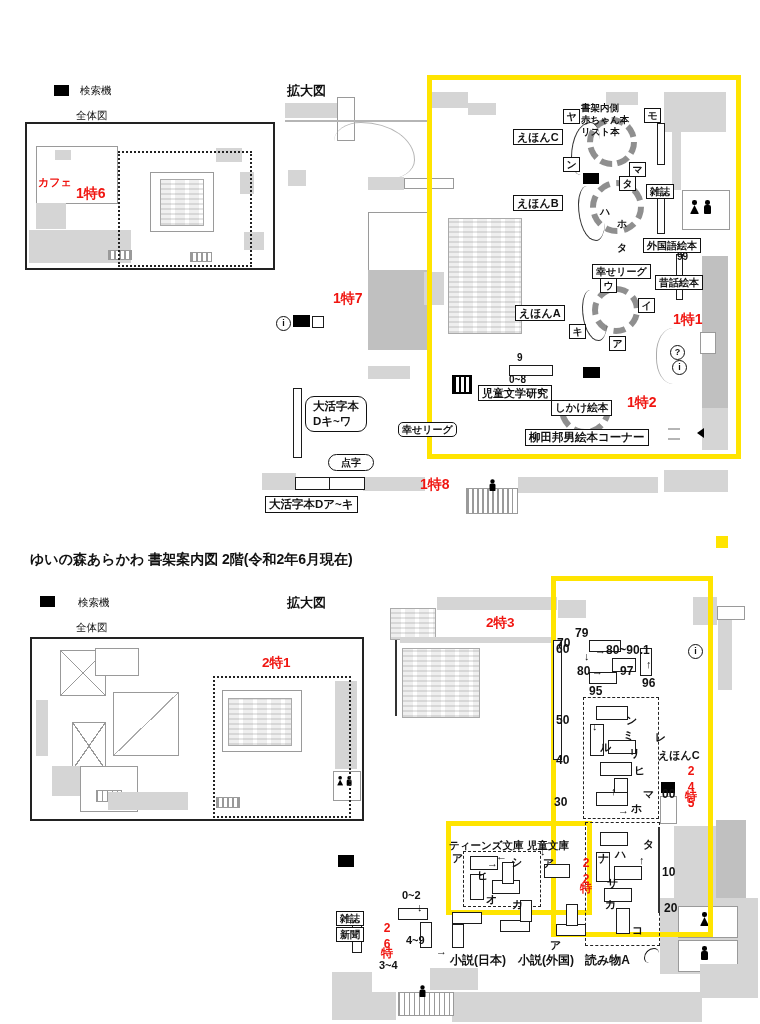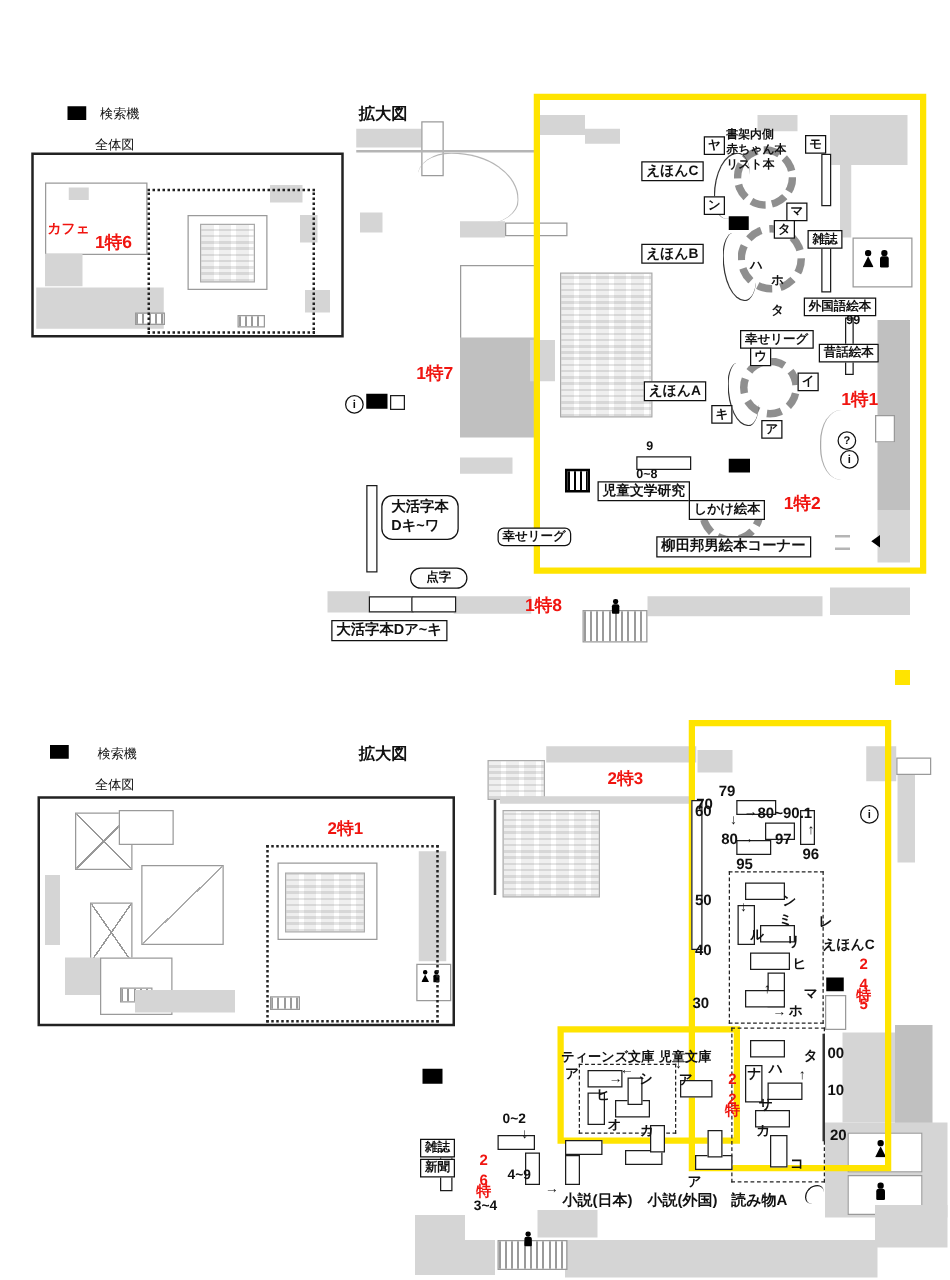--- a/index.html
+++ b/index.html
@@ -164,20 +164,21 @@
   <div class="kb" style="left:629px;top:162px">マ</div>
   <div class="kb" style="left:619px;top:176px">タ</div>
   <div class="kb" style="left:600px;top:278px">ウ</div>
   <div class="kb" style="left:638px;top:298px">イ</div>
   <div class="kb" style="left:569px;top:324px">キ</div>
   <div class="kb" style="left:609px;top:336px">ア</div>
   <div class="kp" style="left:600px;top:205px">ハ</div>
   <div class="kp" style="left:617px;top:217px">ホ</div>
   <div class="kp" style="left:617px;top:241px">タ</div>
 
+  <div class="a bold" style="left:30px;top:551px;font-size:14px">ゆいの森あらかわ 書架案内図 2階(令和2年6月現在)</div>
   <div class="blk" style="left:40px;top:596px;width:15px;height:11px"></div>
   <div class="a" style="left:78px;top:596px;font-size:10.5px">検索機</div>
   <div class="a" style="left:76px;top:621px;font-size:10.5px">全体図</div>
   <div class="a bold" style="left:287px;top:594px;font-size:13px">拡大図</div>
   <div class="a red" style="left:486px;top:614px;font-size:13.5px">2特3</div>
 
   <div class="mapb" style="left:30px;top:637px;width:330px;height:180px"></div>
   <div class="xb" style="left:60px;top:650px;width:44px;height:44px"></div>
   <div class="xb" style="left:72px;top:722px;width:32px;height:46px"></div>
   <div class="rm" style="left:95px;top:648px;width:42px;height:26px"></div>
@@ -273,21 +274,21 @@
   <div class="a bold" style="left:577px;top:664px;font-size:12px">80</div>
   <div class="arrow" style="left:592px;top:665px">→</div>
   <div class="a bold" style="left:556px;top:642px;font-size:12px">60</div>
   <div class="a bold" style="left:620px;top:664px;font-size:12px">97</div>
   <div class="arrow" style="left:646px;top:658px">↑</div>
   <div class="a bold" style="left:642px;top:676px;font-size:12px">96</div>
   <div class="a bold" style="left:589px;top:684px;font-size:12px">95</div>
   <div class="a bold" style="left:556px;top:713px;font-size:12px">50</div>
   <div class="a bold" style="left:556px;top:753px;font-size:12px">40</div>
   <div class="a bold" style="left:554px;top:795px;font-size:12px">30</div>
-  <div class="a bold" style="left:662px;top:835px;font-size:12px">00</div>
+  <div class="a bold" style="left:662px;top:787px;font-size:12px">00</div>
   <div class="a bold" style="left:662px;top:865px;font-size:12px">10</div>
   <div class="a bold" style="left:664px;top:901px;font-size:12px">20</div>
   <div class="a bold" style="left:402px;top:889px;font-size:11px">0~2</div>
   <div class="a bold" style="left:406px;top:934px;font-size:11px">4~9</div>
   <div class="a bold" style="left:379px;top:959px;font-size:11px">3~4</div>
 
   <div class="kp" style="left:626px;top:713px;font-size:11px">ン</div>
   <div class="kp" style="left:623px;top:728px;font-size:11px">ミ</div>
   <div class="kp" style="left:600px;top:740px;font-size:11px">ル</div>
   <div class="kp" style="left:629px;top:746px;font-size:11px">リ</div>

